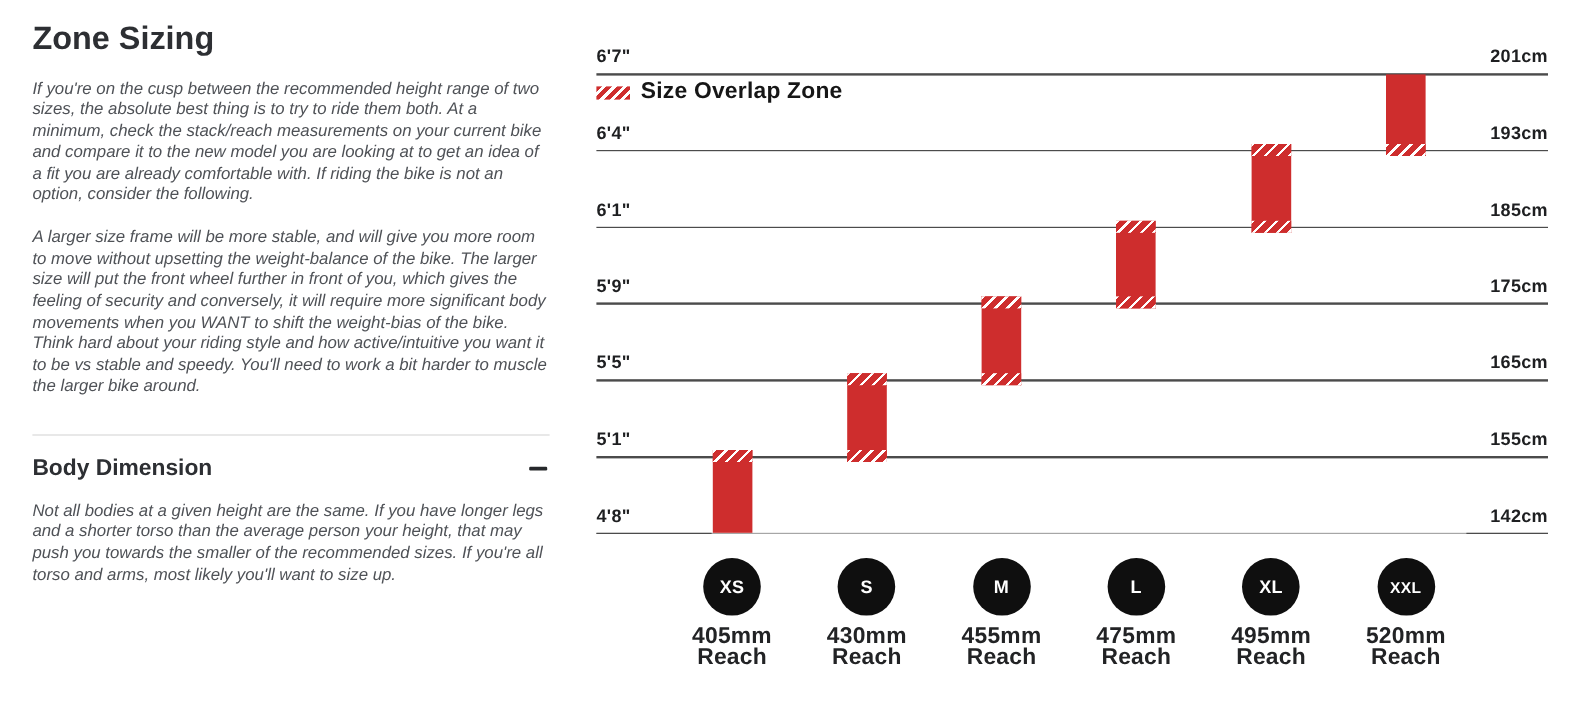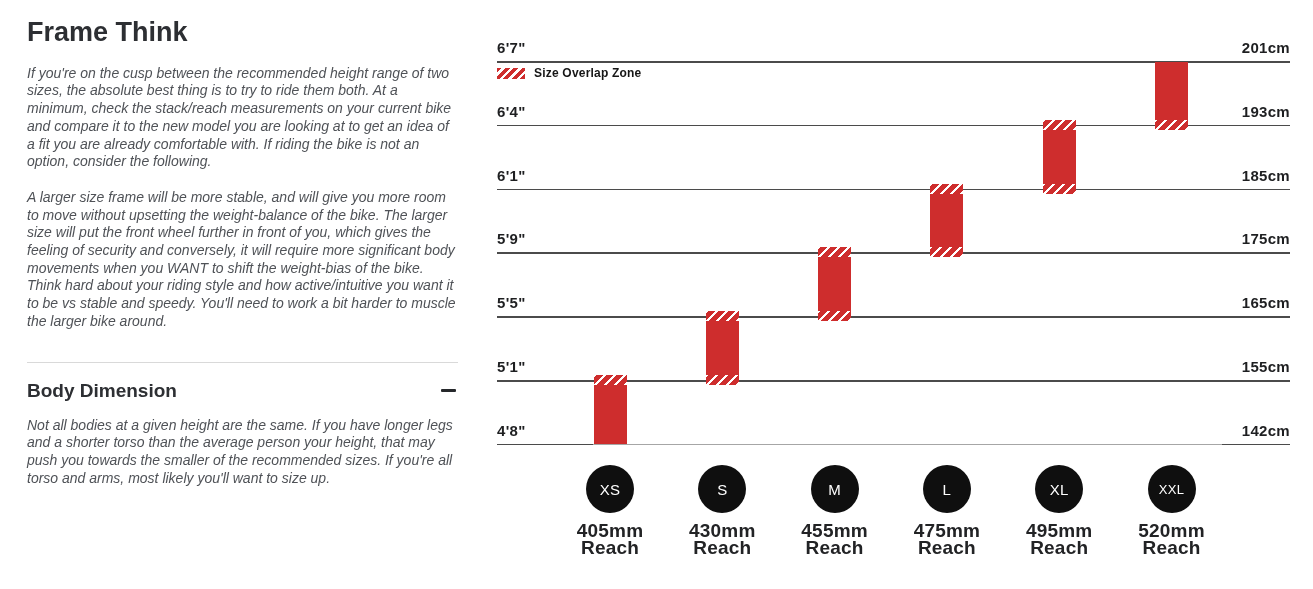--- a/index.html
+++ b/index.html
@@ -56,43 +56,43 @@
   }
   .axis-label.ft{left:0;}
   .axis-label.cm{right:0;text-align:right;}
   .legend{
     position:absolute;left:0;top:26px;display:flex;align-items:center;z-index:3;
   }
   .legend .swatch{
     width:28px;height:11px;margin-right:9px;
     background:repeating-linear-gradient(135deg,var(--red) 0 3.5px,#ffffff 3.5px 6px);
   }
-  .legend .legend-text{font-size:12px;font-weight:bold;color:#161616;letter-spacing:0.2px;}
+  .legend .legend-text{font-size:19px;font-weight:bold;color:#161616;letter-spacing:0.2px;}
   .size-bar{position:absolute;width:33px;background:var(--red);z-index:2;}
   .overlap-cap{
     position:absolute;left:0;width:100%;height:10px;
     background:repeating-linear-gradient(135deg,#ffffff 0 2px,var(--red) 2px 7px);
   }
   .overlap-cap.top{top:0;}
   .overlap-cap.bottom{bottom:0;}
   .size-circle{
     position:absolute;width:48px;height:48px;border-radius:50%;background:var(--circle);
     display:flex;align-items:center;justify-content:center;z-index:2;
   }
-  .size-circle span{color:#ffffff;font-weight:normal;font-size:15px;letter-spacing:0.3px;}
+  .size-circle span{color:#ffffff;font-weight:bold;font-size:15px;letter-spacing:0.3px;}
   .reach-label{
     position:absolute;width:112px;text-align:center;z-index:2;
     font-size:19px;font-weight:bold;color:#222325;line-height:17px;letter-spacing:0.2px;
   }
 </style>
 </head>
 <body>
 
 <div class="left-col">
-  <h1>Frame Think</h1>
+  <h1>Zone Sizing</h1>
 
   <p class="intro-1">If you're on the cusp between the recommended height range of two sizes, the absolute best thing is to try to ride them both. At a minimum, check the stack/reach measurements on your current bike and compare it to the new model you are looking at to get an idea of a fit you are already comfortable with. If riding the bike is not an option, consider the following.</p>
 
   <div class="section">
     <p class="section-body">A larger size frame will be more stable, and will give you more room to move without upsetting the weight-balance of the bike. The larger size will put the front wheel further in front of you, which gives the feeling of security and conversely, it will require more significant body movements when you WANT to shift the weight-bias of the bike. Think hard about your riding style and how active/intuitive you want it to be vs stable and speedy. You'll need to work a bit harder to muscle the larger bike around.</p>
   </div>
 
   <hr class="divider">
 
   <div class="section">

